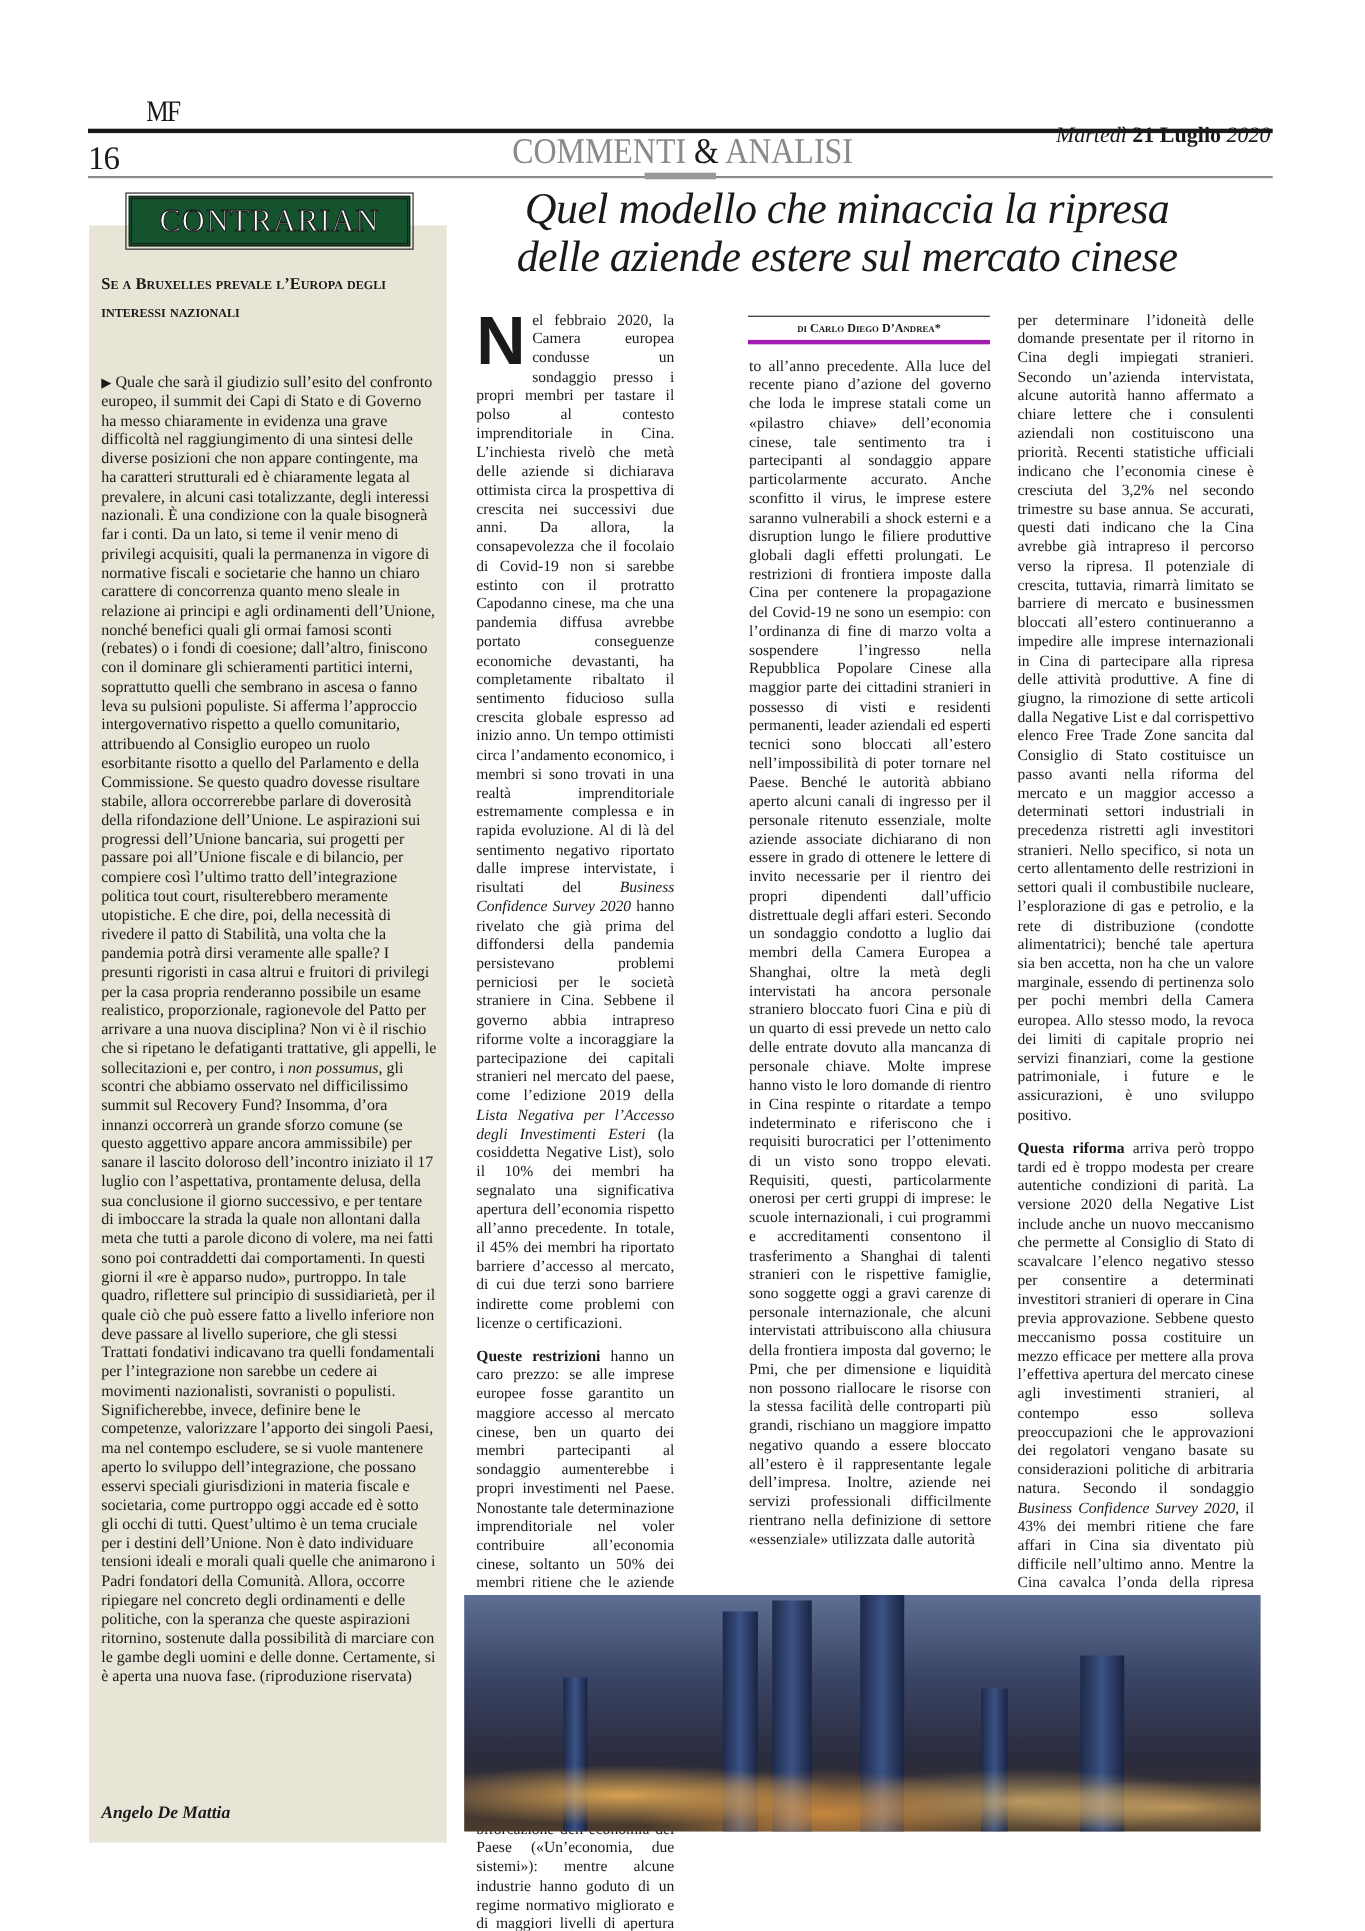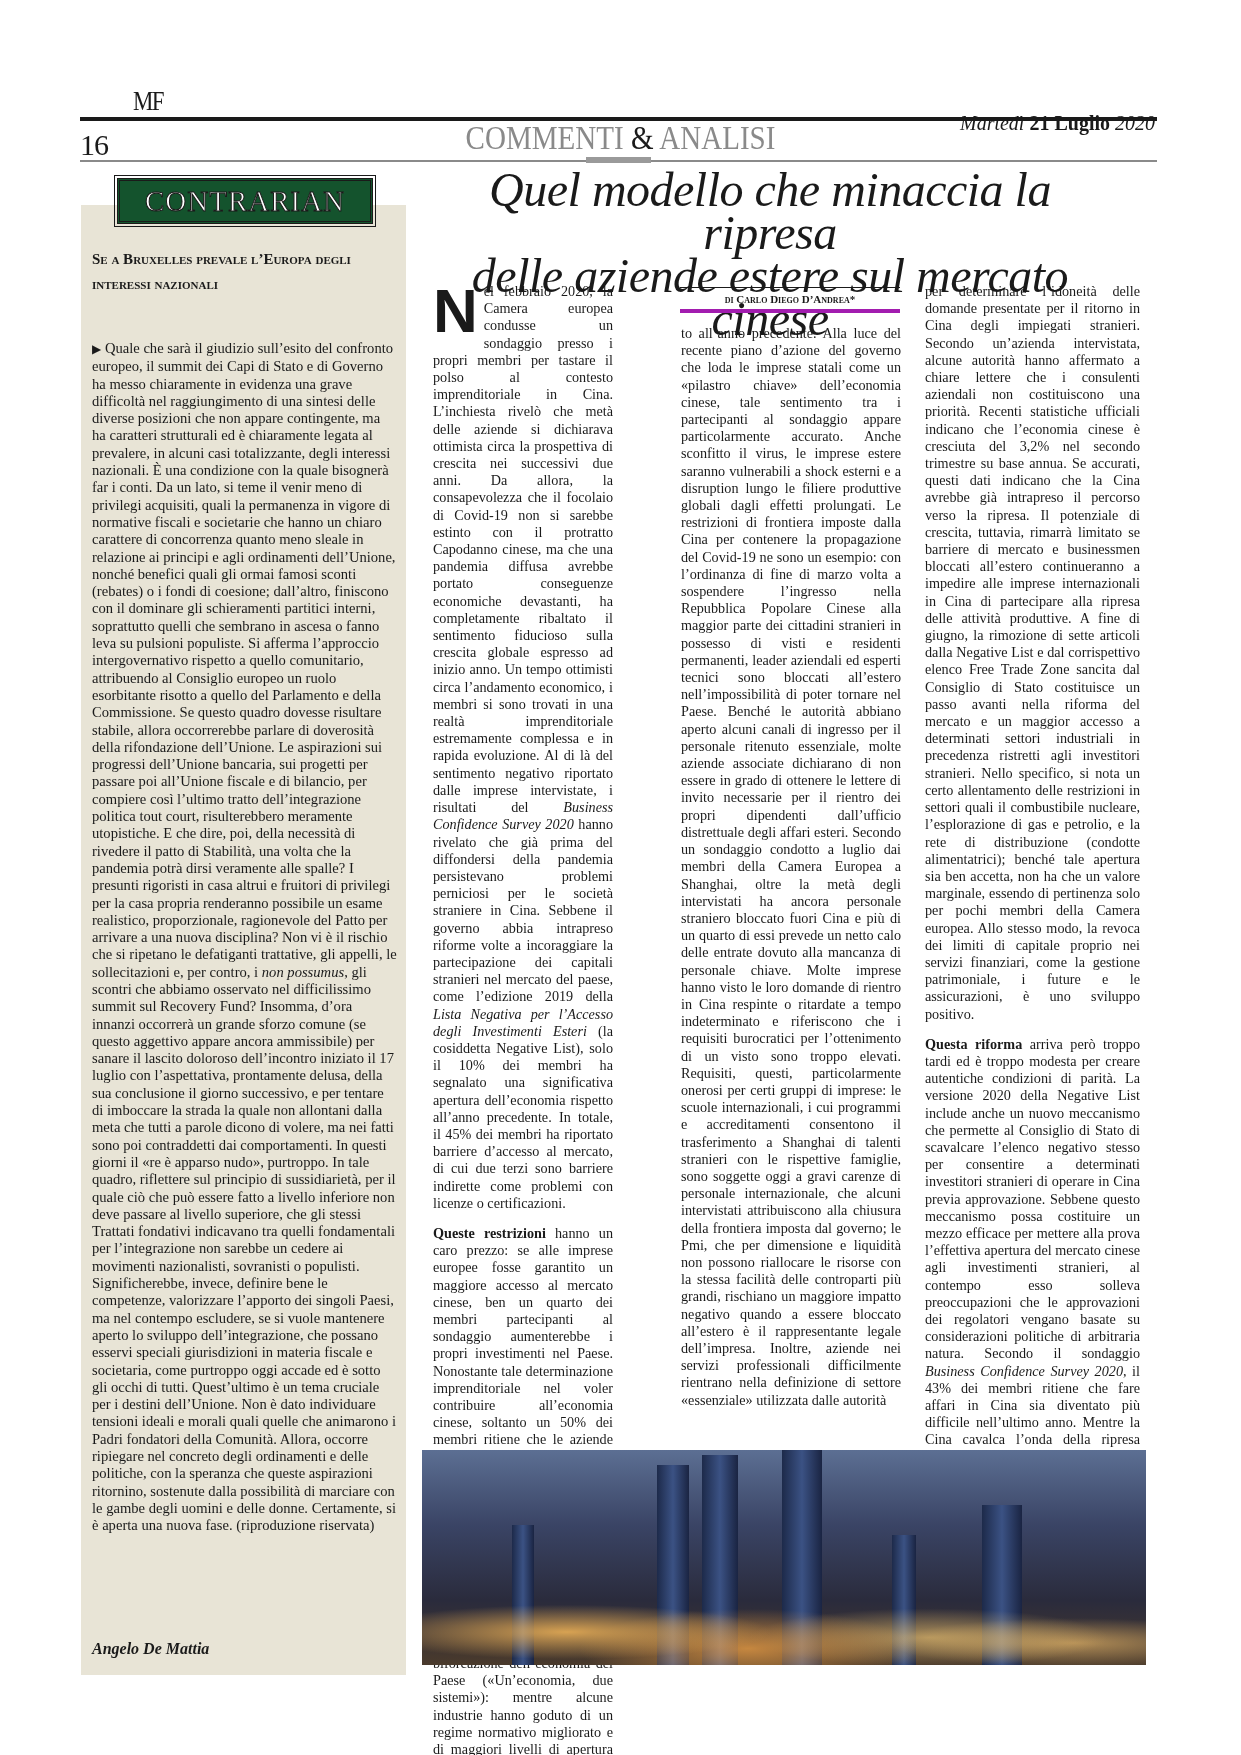--- a/index.html
+++ b/index.html
@@ -17,21 +17,21 @@
 
   
   .sidebar { position:absolute; left:81px; top:205px; width:325px; height:1470px; background:#e8e4d6; }
   .contrarian-box { position:absolute; left:117px; top:178px; width:250px; height:40px; background:#14532d; border:3px double #1a1a1a; outline:1px solid #1a1a1a; outline-offset:2px; text-align:center; font-size:29px; line-height:40px; color:#fff; -webkit-text-stroke:1px #1a1a1a; letter-spacing:1px; }
   .side-title { position:absolute; left:92px; top:247px; width:310px; font-size:15px; font-weight:bold; line-height:25px; font-variant:small-caps; }
   .side-body { position:absolute; left:92px; top:340px; width:305px; font-size:14.6px; line-height:17.3px; }
   .side-body .arrow { font-size:12px; }
   .side-author { position:absolute; left:92px; top:1640px; width:305px; text-align:left; font-size:16px; font-weight:bold; font-style:italic; }
 
   
-  .headline { position:absolute; left:430px; top:168px; width:680px; text-align:center; font-size:48px; font-style:italic; line-height:43px; letter-spacing:-0.5px; }
+  .headline { position:absolute; left:430px; top:168px; width:680px; text-align:center; font-size:40px; font-style:italic; line-height:43px; letter-spacing:-0.5px; }
   .col { position:absolute; font-size:14.2px; line-height:17.2px; text-align:justify; hyphens:auto; }
   .col p { margin:0 0 13px 0; }
   .c1 { left:433px; top:283px; width:180px; }
   .c2 { left:681px; top:325px; width:220px; }
   .c3 { left:925px; top:283px; width:215px; }
   .dropcap { float:left; font-size:62px; line-height:52px; font-weight:bold; margin:2px 6px 0 0; font-family:"Liberation Sans", sans-serif; }
   .byline { position:absolute; left:680px; top:287px; width:220px; border-top:1px solid #1a1a1a; border-bottom:4px solid #a21caf; padding:5px 0 4px; text-align:center; font-size:11px; font-weight:bold; font-variant:small-caps; }
   .lead-b { font-weight:bold; }
   .it { font-style:italic; }
   .footnote { font-style:italic; text-align:right; }

